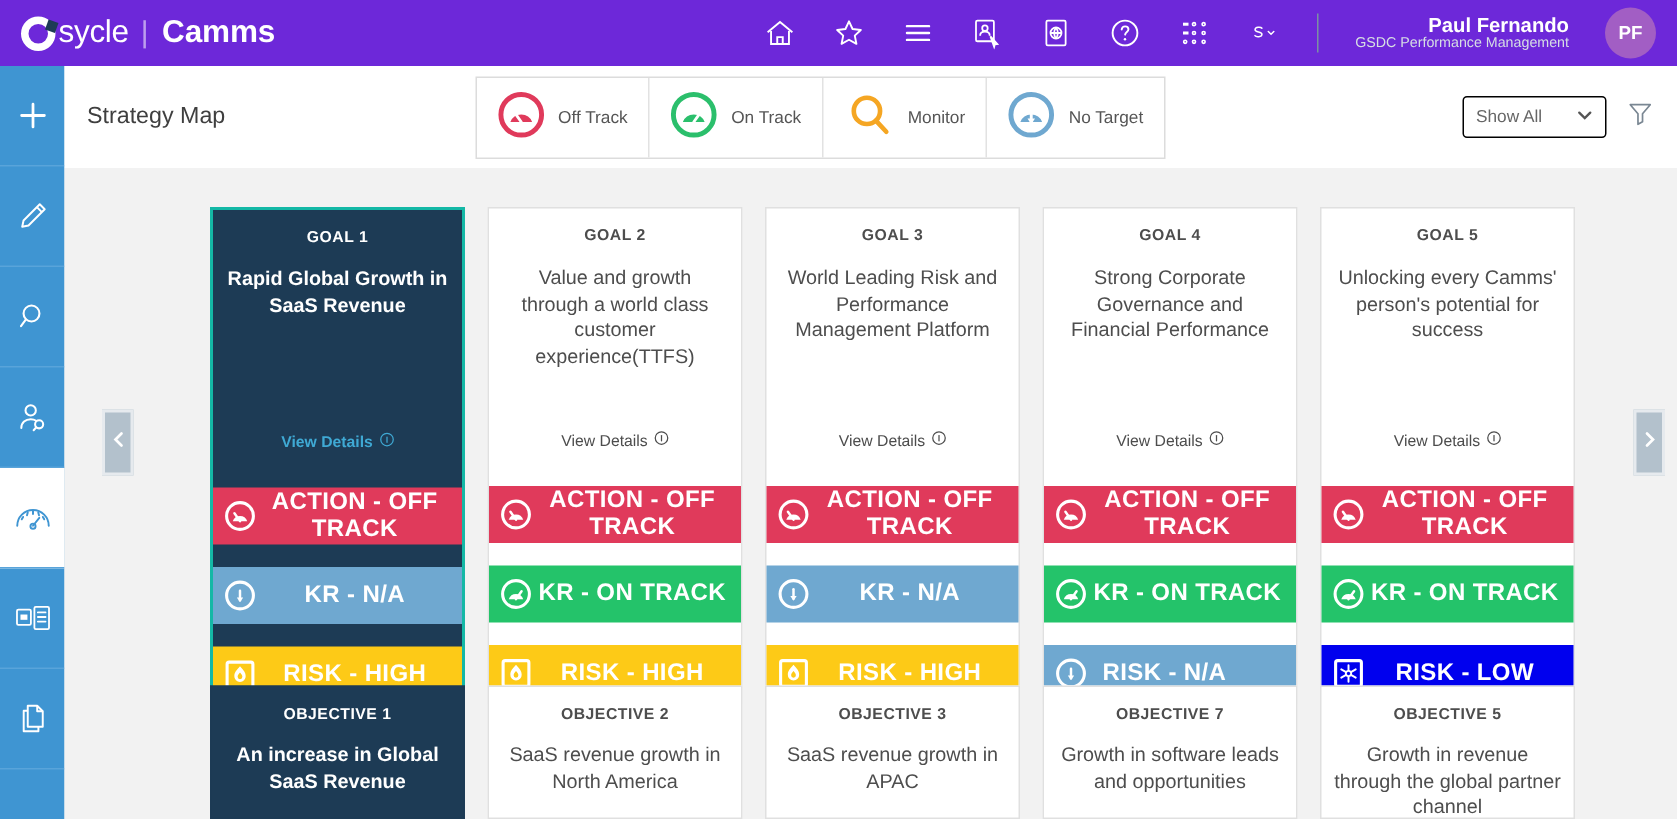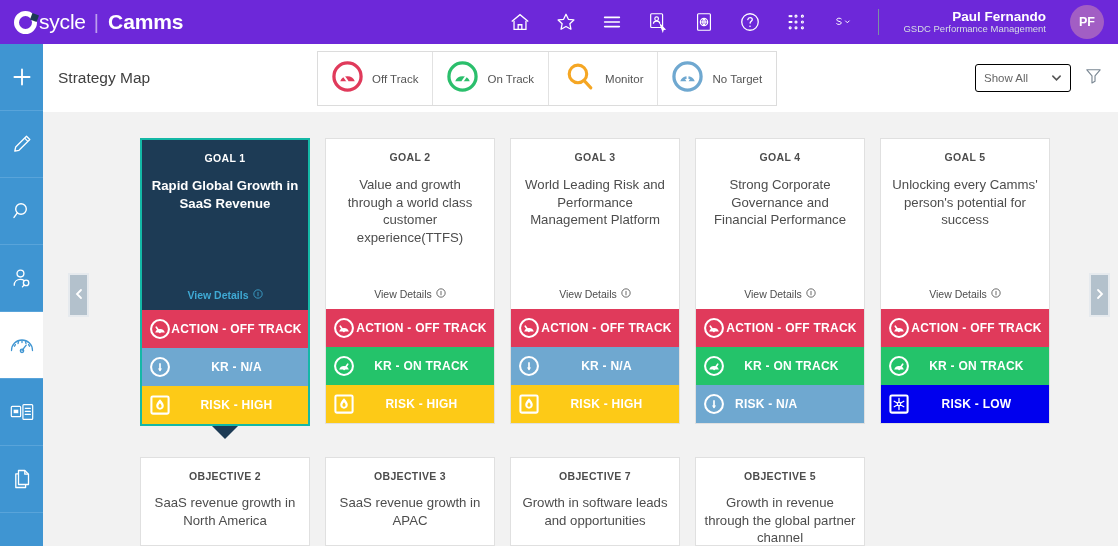--- a/index.html
+++ b/index.html
@@ -154,23 +154,24 @@
     position:absolute; bottom:9px; left:0; right:0;
     display:flex; align-items:center; justify-content:center; gap:4px;
     font-size:10.5px; color:#4d4d4d;
   }
   .card.selected .view-details { color:#3fa9d4; font-weight:bold; }
 
   .status-bar {
     height:38px;
     display:flex; align-items:center;
     padding-left:7px;
-    color:#ffffff; font-weight:bold; font-size:12px;
+    color:#ffffff; font-weight:bold; font-size:16px;
     letter-spacing:.25px;
     position:relative;
+    margin-top:15px;
   }
   .status-bar .sb-icon { flex:0 0 auto; display:flex; }
   .status-bar .sb-text { flex:1 1 auto; text-align:center; padding-right:6px; }
   .status-bar.left-text .sb-text { text-align:left; padding-left:10px; }
 
   .pointer {
     width:0; height:0; margin:0 auto;
     border-left:13px solid transparent;
     border-right:13px solid transparent;
     border-top:13px solid #1d3b55;
@@ -646,20 +647,24 @@
                 <circle cx="16" cy="16" r="3.4" fill="#fff"></circle>
                 <circle cx="16" cy="16" r="1.6" fill="#0000ee"></circle>
               </svg>
             </span>
             <span class="sb-text">RISK - LOW</span>
           </div>
         </div>
       </div>
     </div>
   <div class="row-objectives" id="objectives-row">
+      <div class="ocard selected">
+        <div class="ocard-kicker">OBJECTIVE 1</div>
+        <div class="ocard-title">An increase in Global SaaS Revenue</div>
+      </div>
       <div class="ocard">
         <div class="ocard-kicker">OBJECTIVE 2</div>
         <div class="ocard-title">SaaS revenue growth in North America</div>
       </div>
       <div class="ocard">
         <div class="ocard-kicker">OBJECTIVE 3</div>
         <div class="ocard-title">SaaS revenue growth in APAC</div>
       </div>
       <div class="ocard">
         <div class="ocard-kicker">OBJECTIVE 7</div>

